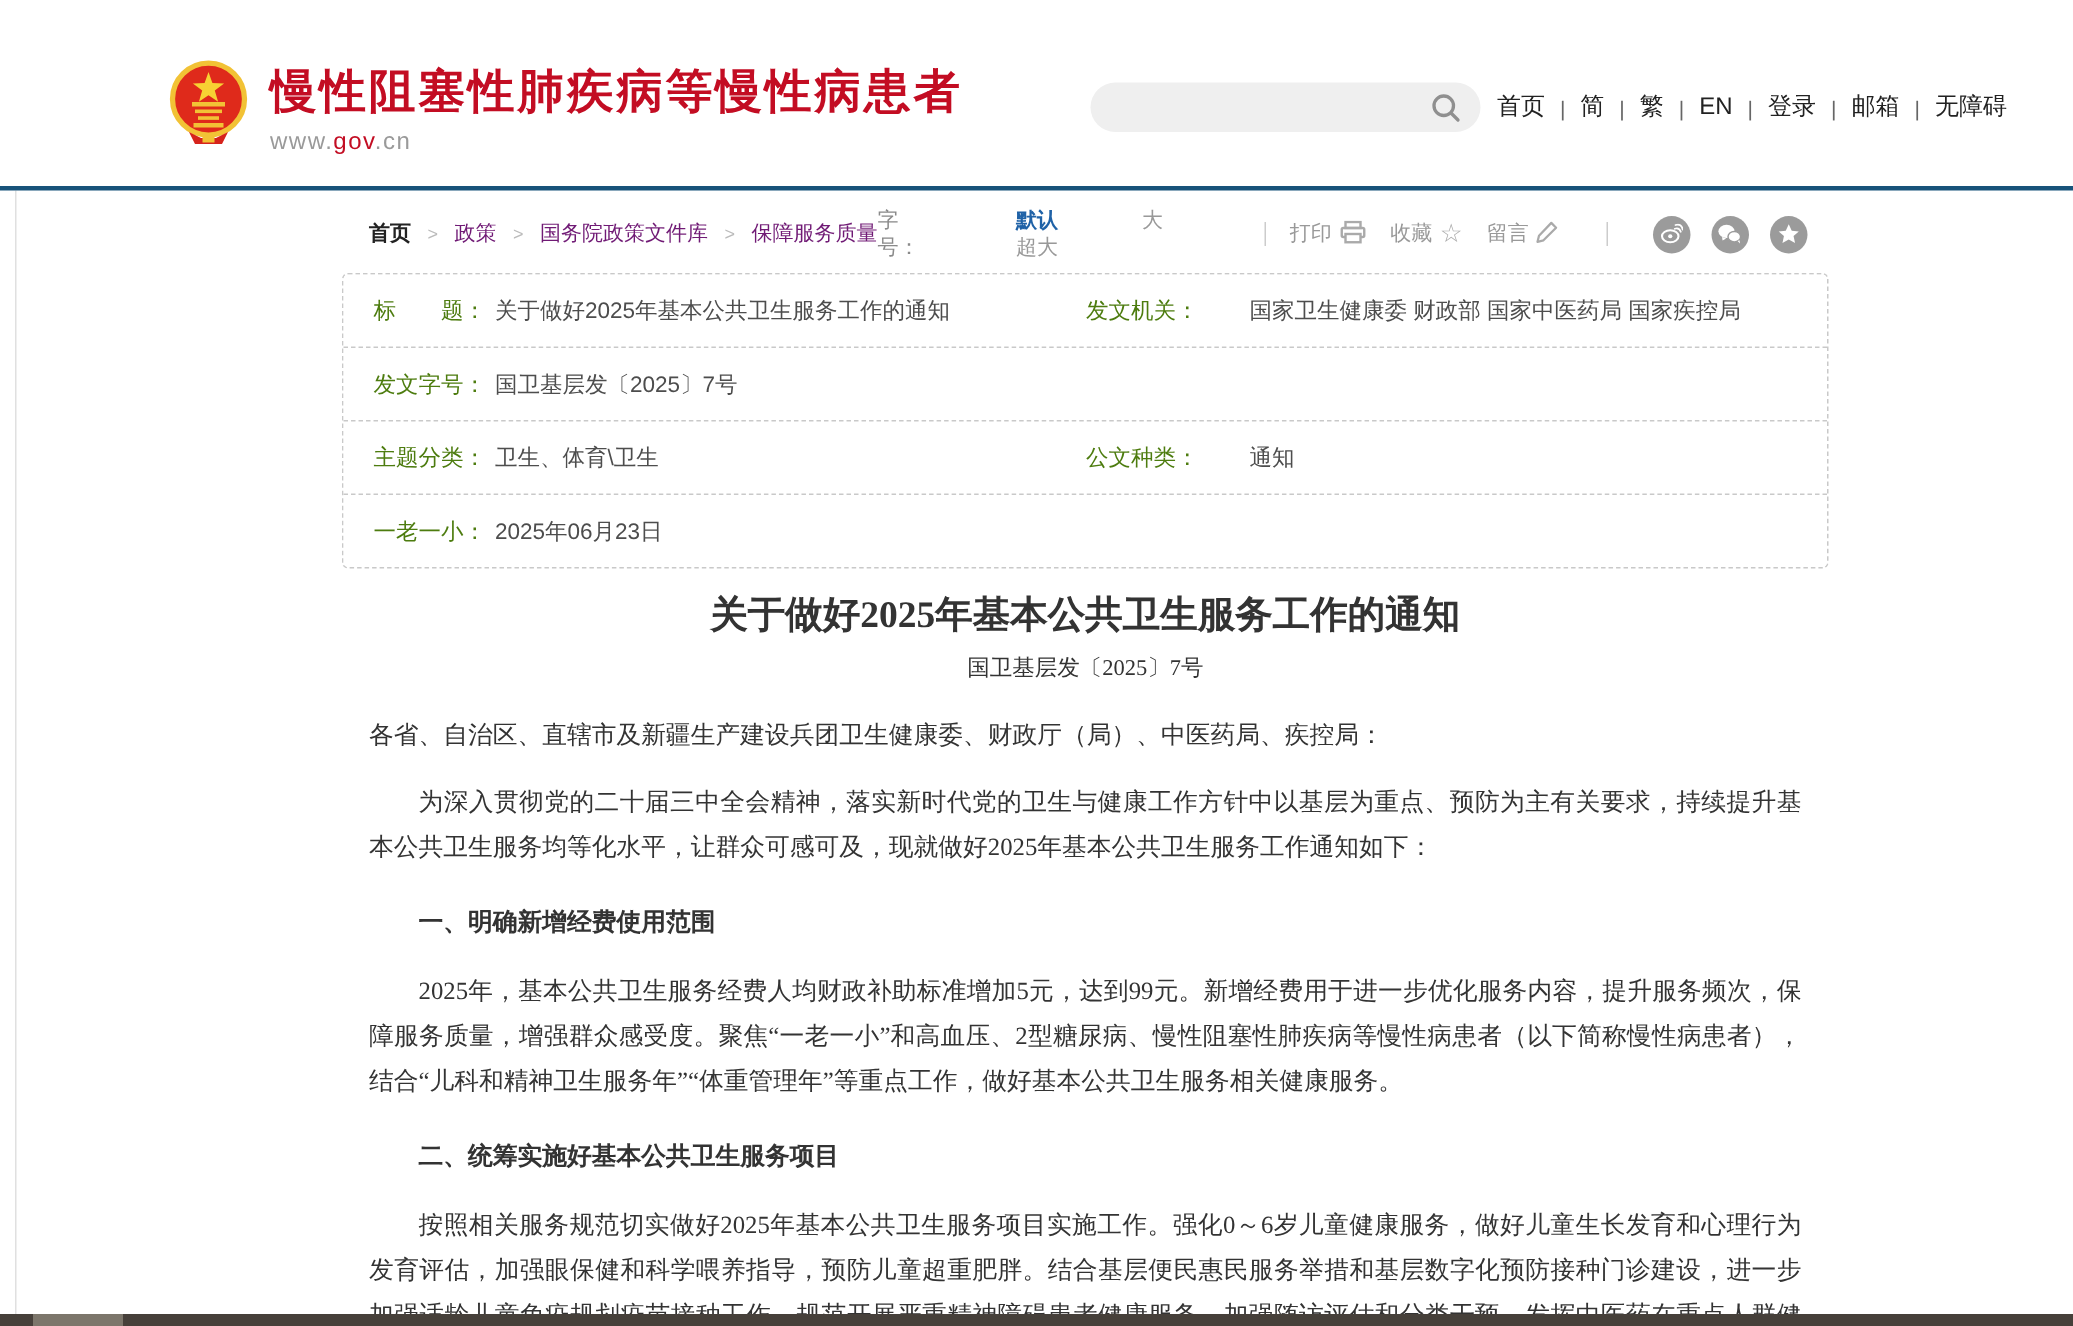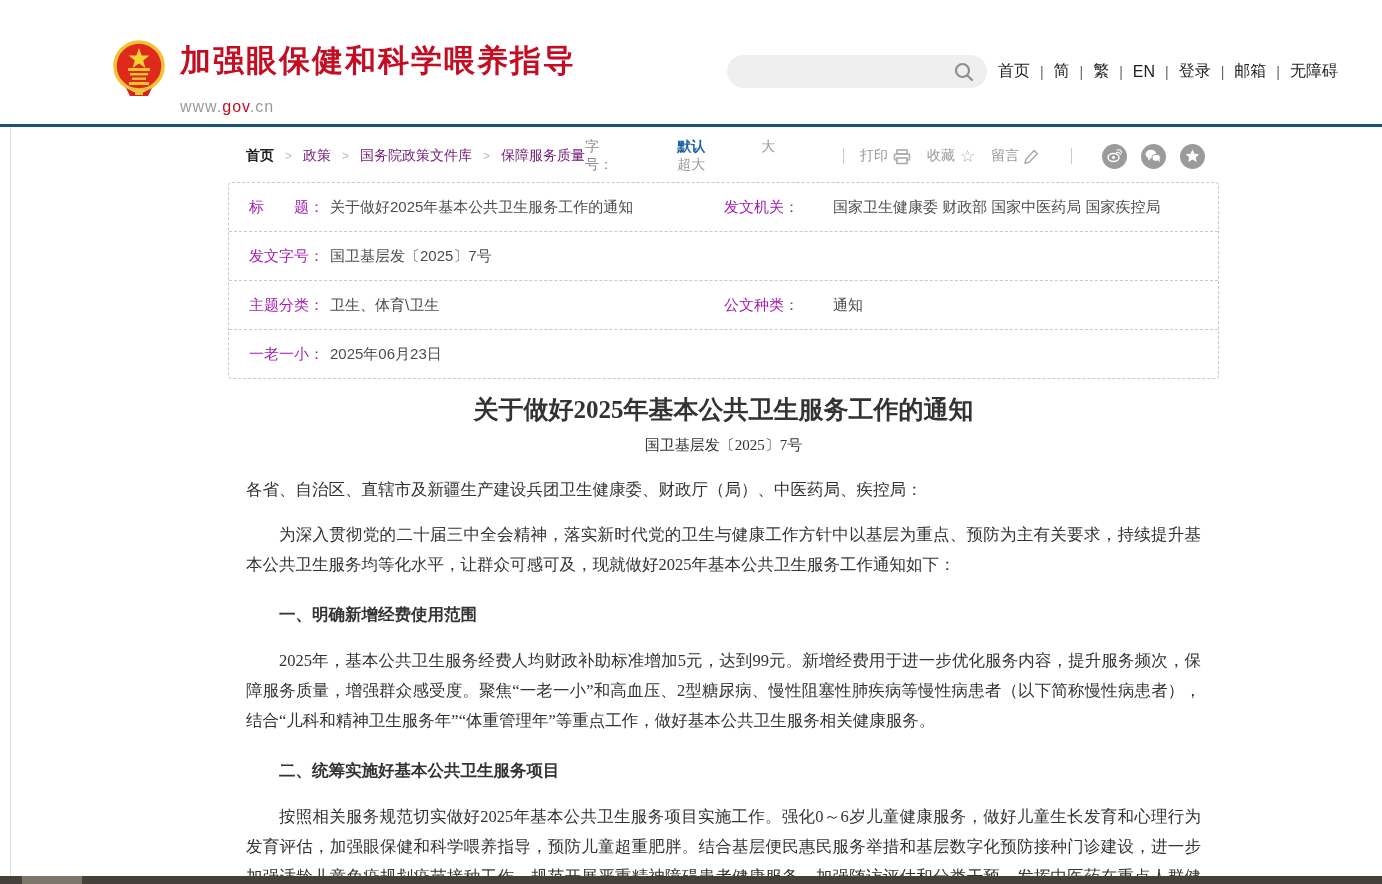--- a/index.html
+++ b/index.html
@@ -7,54 +7,54 @@
     width:1382px;height:884px;overflow:hidden;background:#ffffff;
     font-family:"Liberation Sans","DejaVu Sans",sans-serif;position:relative;
   }
   .edge-line{position:absolute;left:10px;top:0;bottom:8px;width:1px;background:#e0e0e0;}
 
   
   .site-header{position:relative;height:124px;border-bottom:3px solid #17537a;background:#fff;}
   .logo{position:absolute;left:112px;top:40px;display:flex;align-items:flex-start;}
   .emblem{width:54px;height:58px;margin-right:14px;}
   .site-title{font-size:31px;font-weight:bold;color:#c30d23;letter-spacing:2px;line-height:34px;margin-top:4px;}
-  .site-url{font-size:16px;color:#9a9a9a;margin-top:20px;letter-spacing:1px;}
+  .site-url{font-size:16px;color:#9a9a9a;margin-top:8px;letter-spacing:1px;}
   .site-url .red{color:#c30d23;}
   .search-box{position:absolute;left:727px;top:55px;width:260px;height:33px;background:#efefef;border-radius:17px;display:flex;align-items:center;}
   .search-box input{flex:1;border:none;background:transparent;outline:none;height:100%;padding:0 8px 0 16px;font-size:14px;color:#333;}
   .search-box svg{margin-right:12px;}
   .top-nav{position:absolute;right:44px;top:61px;display:flex;align-items:center;font-size:16px;color:#222;}
   .top-nav a{color:#222;text-decoration:none;white-space:nowrap;}
   .nav-sep{color:#666;margin:0 10px;font-size:14px;}
 
   
   .crumb-row{width:991px;margin:15px 0 0 228px;height:28px;display:flex;align-items:center;justify-content:space-between;}
   .breadcrumb{display:flex;align-items:center;font-size:14px;color:#444;padding-left:18px;}
   .breadcrumb a{color:#701a75;text-decoration:none;white-space:nowrap;}
   .breadcrumb a.first{font-weight:bold;color:#222;}
   .crumb-sep{color:#bbb;margin:0 11px;font-size:12px;}
   .toolbar{display:flex;align-items:center;font-size:14px;color:#999;padding-right:14px;}
   .t-label{color:#8a8a8a;}
   .fs-opt{margin-left:8px;color:#999;cursor:pointer;padding-left:48px;}
   .fs-opt.active{color:#1f62a7;font-weight:bold;}
   .t-sep{width:1px;height:16px;background:#ccc;margin:0 16px;}
-  .t-btn{display:flex;align-items:flex-end;margin-right:16px;color:#999;cursor:pointer;white-space:nowrap;}
+  .t-btn{display:flex;align-items:flex-start;margin-right:16px;color:#999;cursor:pointer;white-space:nowrap;}
   .t-btn .glyph{margin-left:5px;display:inline-flex;align-items:center;}
   .t-btn .star{font-size:17px;color:#aaa;line-height:1;}
   .share{display:flex;align-items:center;}
   .share .circ{width:25px;height:25px;border-radius:50%;background:#9b9b9b;margin-left:14px;display:flex;align-items:center;justify-content:center;cursor:pointer;}
 
   
   .meta-table{width:989px;margin:12px 0 0 228px;border:1px dashed #c9c9c9;border-radius:4px;background:#fff;}
   .meta-row{display:flex;height:48px;align-items:center;border-top:1px dashed #c9c9c9;}
   .meta-row:first-child{border-top:none;}
   .meta-cell{display:flex;align-items:center;font-size:15px;white-space:nowrap;}
   .meta-cell.c0{width:495px;padding-left:20px;box-sizing:border-box;}
   .meta-cell.c1{flex:1;gap:28px;}
-  .meta-label{color:#a21caf;}
+  .meta-label{color:#4d7c0f;}
   .meta-value{color:#4d4d4d;margin-left:6px;}
 
   
   .article{width:955px;margin:14px 0 0 246px;font-family:"Liberation Serif","DejaVu Serif",serif;color:#333;}
   .article-title{font-size:25px;font-weight:bold;text-align:center;margin:14px 0 0 0;color:#333;}
   .article-subtitle{font-size:15px;text-align:center;margin-top:10px;color:#333;}
   .article-body{margin-top:20px;font-size:16.5px;line-height:30px;text-align:justify;}
   .article-body p{margin:15px 0;}
   .article-body p.indent{text-indent:2em;}
   .article-body p.heading{text-indent:2em;font-weight:bold;margin:20px 0 16px 0;}
@@ -74,21 +74,21 @@
       <circle cx="27" cy="26" r="24" fill="#df2a1b" stroke="#f2c235" stroke-width="3.5"></circle>
       <path d="M27 8 l2.6 7.4 7.8 .2 -6.2 4.8 2.2 7.5 -6.4-4.4 -6.4 4.4 2.2-7.5 -6.2-4.8 7.8-.2 z" fill="#f7d233"></path>
       <rect x="16" y="28" width="22" height="3" fill="#f2c235"></rect>
       <rect x="18" y="33" width="18" height="2.4" fill="#f2c235"></rect>
       <rect x="20" y="37.5" width="14" height="2.4" fill="#f2c235"></rect>
       <rect x="17" y="42" width="20" height="3" fill="#f2c235"></rect>
       <path d="M14 48 l8 4 h10 l8 -4 -4 8 h-18 z" fill="#d6231c"></path>
       <rect x="23" y="50" width="8" height="5" fill="#f2c235"></rect>
     </svg>
     <div class="logo-text">
-      <div class="site-title">加强眼保健和科学喂养指导</div>
+      <div class="site-title">慢性阻塞性肺疾病等慢性病患者</div>
       <div class="site-url"><span>www.</span><span class="red">gov</span><span>.cn</span></div>
     </div>
   </div>
 
   <div class="search-box">
     <input type="text" value="" style="">
     <svg width="22" height="22" viewBox="0 0 22 22">
       <circle cx="9.5" cy="9.5" r="6.5" fill="none" stroke="#8f8f8f" stroke-width="2.2"></circle>
       <line x1="14.5" y1="14.5" x2="19" y2="19" stroke="#8f8f8f" stroke-width="2.2" stroke-linecap="round"></line>
     </svg>

